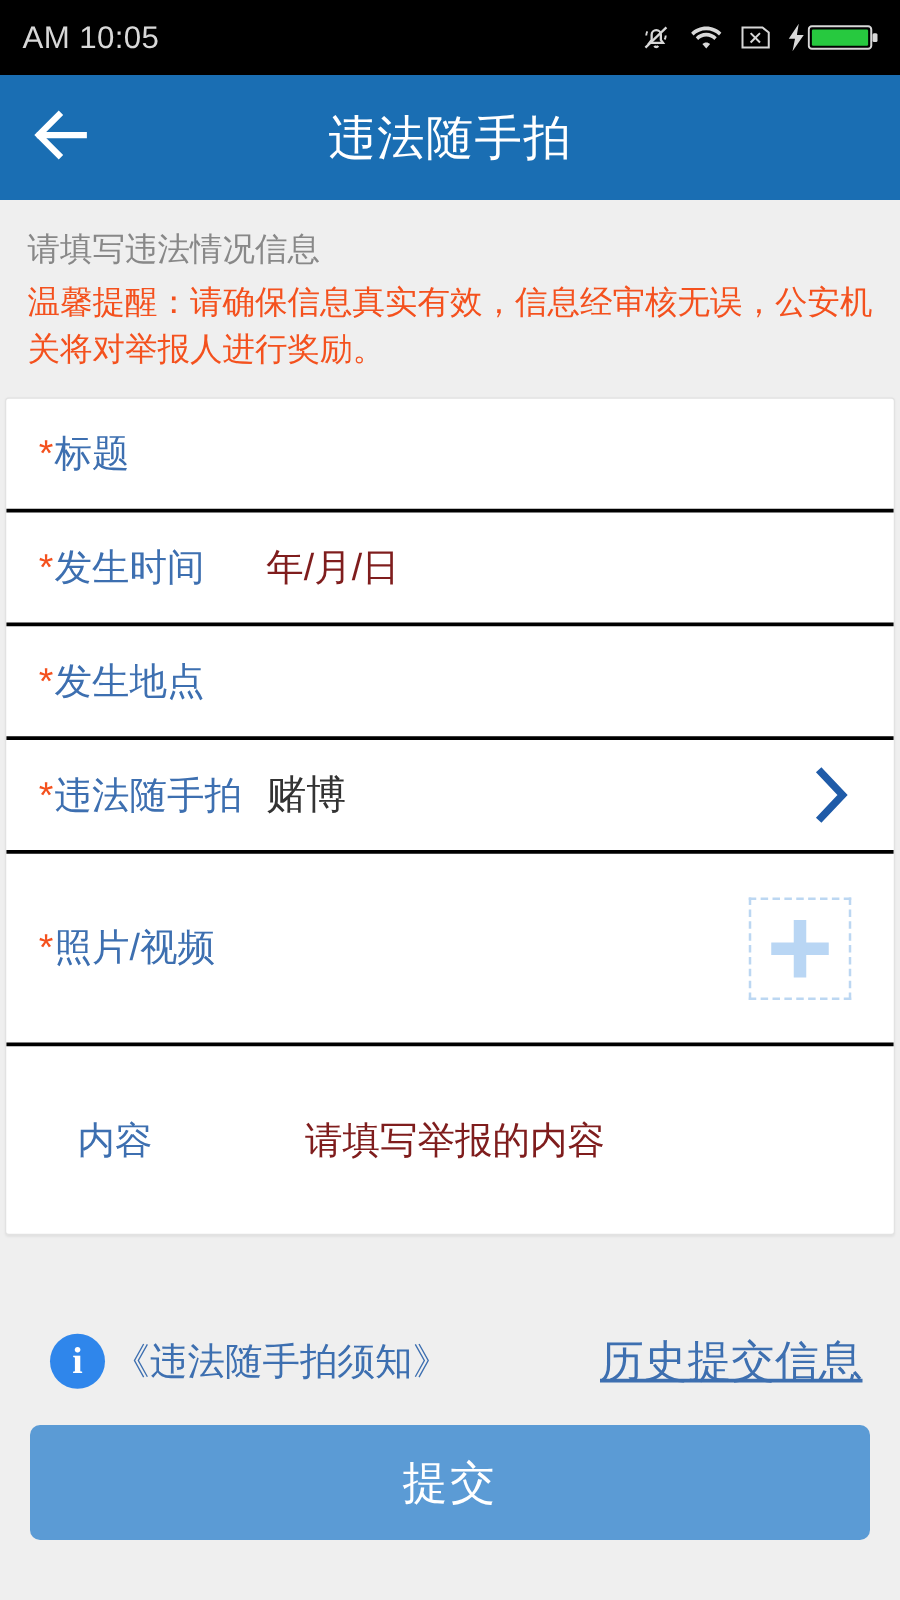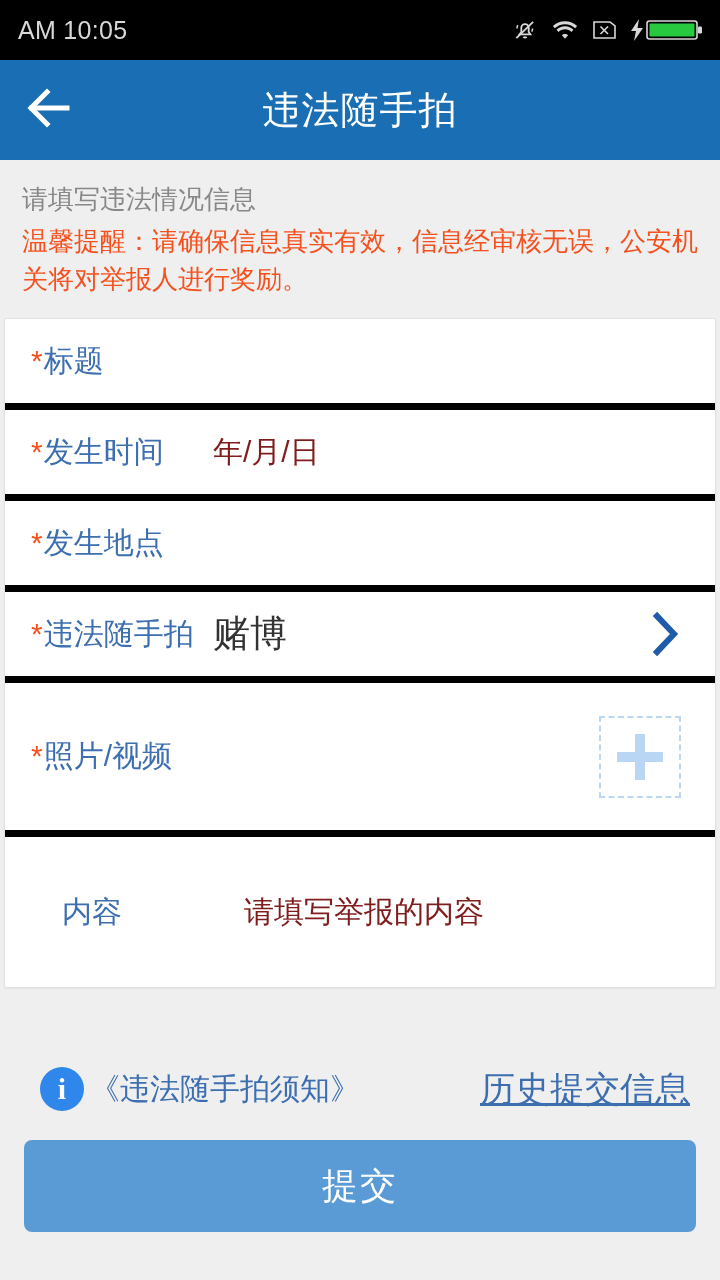--- a/index.html
+++ b/index.html
@@ -90,21 +90,21 @@
     border: 1px solid #e2e2e2;
     border-radius: 3px;
     box-shadow: 0 1px 2px rgba(0,0,0,0.06);
     overflow: hidden;
   }
   .form-row {
     display: flex;
     align-items: center;
     min-height: 91px;
     padding: 0 22px 0 26px;
-    border-bottom: 7px solid #000000;
+    border-bottom: 3px solid #000000;
     position: relative;
   }
   .form-row:last-child { border-bottom: none; margin-left: 13px; }
   .row-tall { min-height: 154px; }
   .row-content { min-height: 150px; }
 
   .field-label {
     color: #3d6fb0;
     font-size: 30px;
     white-space: nowrap;
@@ -112,21 +112,21 @@
     min-width: 168px;
   }
   .field-label .req {
     color: #f4511e;
     margin-right: 1px;
   }
   .label-indent { padding-left: 18px; min-width: 186px; }
 
   .field-value {
     color: #333333;
-    font-size: 37px;
+    font-size: 32px;
     flex: 1 1 auto;
     padding-left: 14px;
   }
   .field-placeholder {
     color: #7f1d1d;
     font-size: 30px;
     flex: 1 1 auto;
     padding-left: 14px;
   }
   .chevron {

